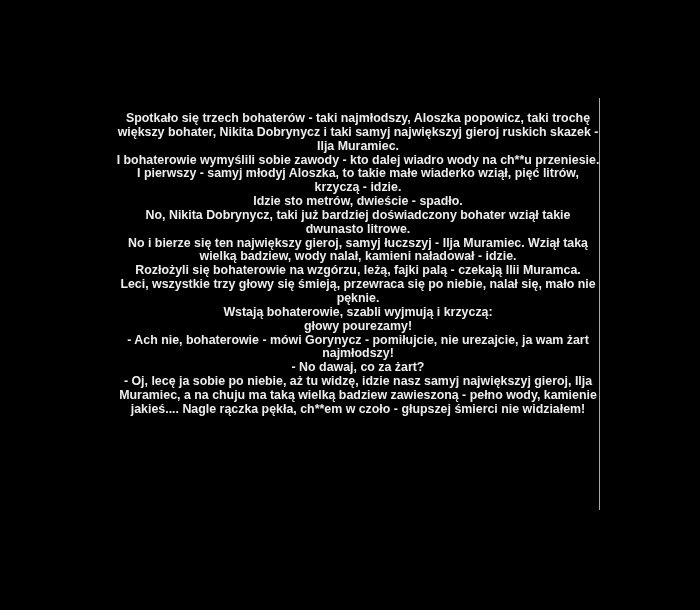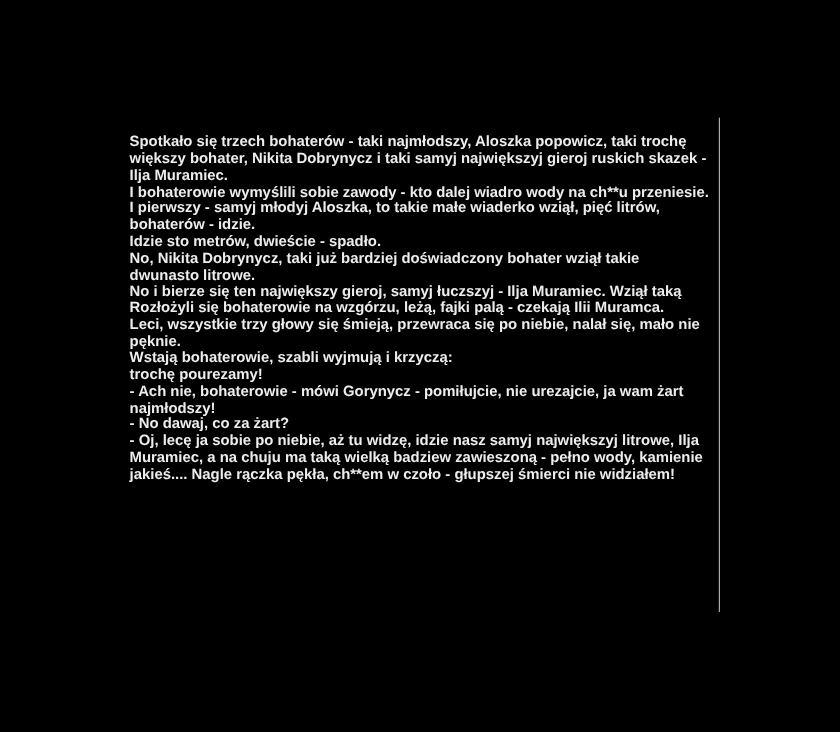--- a/index.html
+++ b/index.html
@@ -7,20 +7,21 @@
     padding: 0;
     background: #000000;
   }
   .stage {
     position: relative;
     width: 700px;
     height: 610px;
     background: #000000;
     overflow: hidden;
     font-family: "Liberation Sans", sans-serif;
+    text-align: center;
   }
   .text-block {
     position: absolute;
     left: 108px;
     top: 112px;
     width: 500px;
     color: #ededed;
     font-size: 12.4px;
     font-weight: bold;
     line-height: 13.85px;
@@ -41,31 +42,32 @@
 </head>
 <body>
 
 <div class="stage">
   <div class="text-block">
     <div class="story-line">Spotkało się trzech bohaterów - taki najmłodszy, Aloszka popowicz, taki trochę</div>
     <div class="story-line">większy bohater, Nikita Dobrynycz i taki samyj największyj gieroj ruskich skazek -</div>
     <div class="story-line">Ilja Muramiec.</div>
     <div class="story-line">I bohaterowie wymyślili sobie zawody - kto dalej wiadro wody na ch**u przeniesie.</div>
     <div class="story-line">I pierwszy - samyj młodyj Aloszka, to takie małe wiaderko wziął, pięć litrów,</div>
-    <div class="story-line">bohaterów - idzie.</div>
+    <div class="story-line">krzyczą - idzie.</div>
     <div class="story-line">Idzie sto metrów, dwieście - spadło.</div>
     <div class="story-line">No, Nikita Dobrynycz, taki już bardziej doświadczony bohater wziął takie</div>
     <div class="story-line">dwunasto litrowe.</div>
     <div class="story-line">No i bierze się ten największy gieroj, samyj łuczszyj - Ilja Muramiec. Wziął taką</div>
+    <div class="story-line">wielką badziew, wody nalał, kamieni naładował - idzie.</div>
     <div class="story-line">Rozłożyli się bohaterowie na wzgórzu, leżą, fajki palą - czekają Ilii Muramca.</div>
     <div class="story-line">Leci, wszystkie trzy głowy się śmieją, przewraca się po niebie, nalał się, mało nie</div>
     <div class="story-line">pęknie.</div>
     <div class="story-line">Wstają bohaterowie, szabli wyjmują i krzyczą:</div>
-    <div class="story-line">trochę pourezamy!</div>
+    <div class="story-line">głowy pourezamy!</div>
     <div class="story-line">- Ach nie, bohaterowie - mówi Gorynycz - pomiłujcie, nie urezajcie, ja wam żart</div>
     <div class="story-line">najmłodszy!</div>
     <div class="story-line">- No dawaj, co za żart?</div>
-    <div class="story-line">- Oj, lecę ja sobie po niebie, aż tu widzę, idzie nasz samyj największyj litrowe, Ilja</div>
+    <div class="story-line">- Oj, lecę ja sobie po niebie, aż tu widzę, idzie nasz samyj największyj gieroj, Ilja</div>
     <div class="story-line">Muramiec, a na chuju ma taką wielką badziew zawieszoną - pełno wody, kamienie</div>
     <div class="story-line">jakieś.... Nagle rączka pękła, ch**em w czoło - głupszej śmierci nie widziałem!</div>
   </div>
   <div class="vertical-divider"></div>
 </div>
 
 </body></html>

